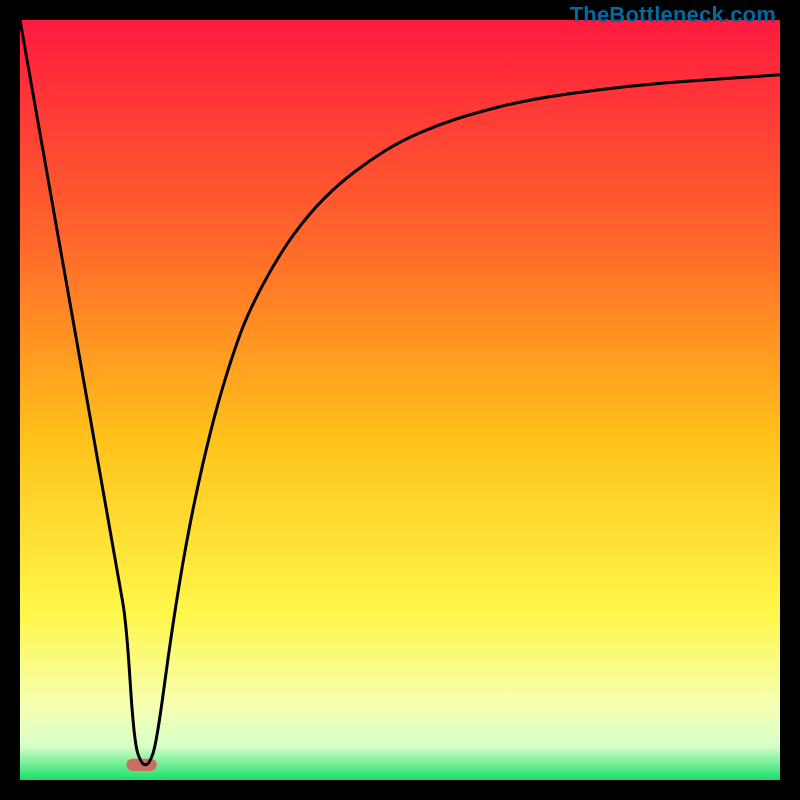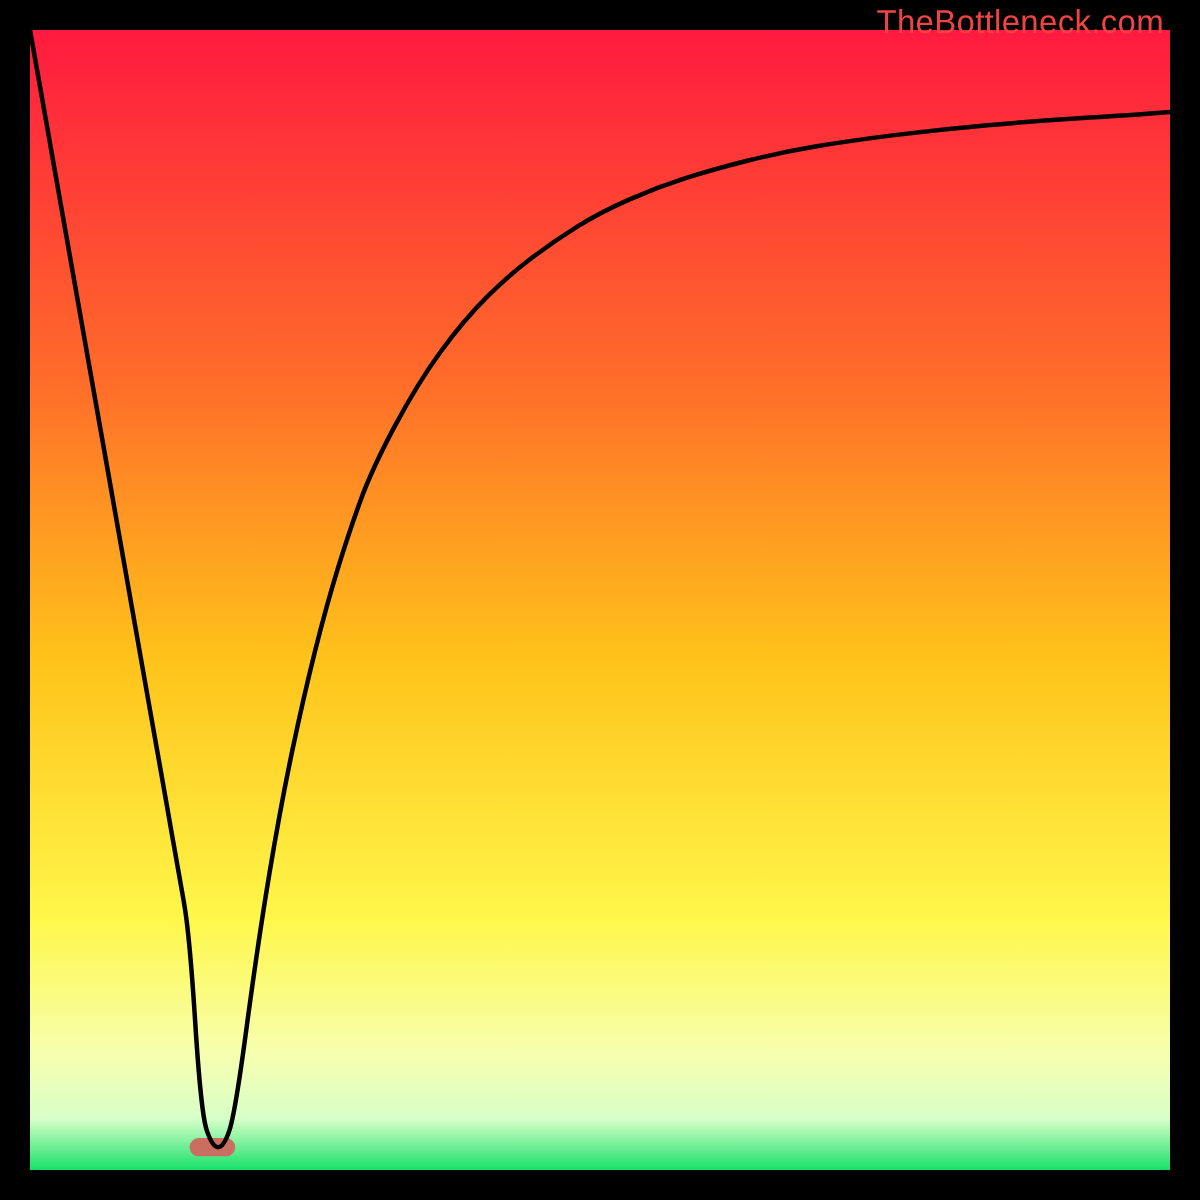--- a/index.html
+++ b/index.html
@@ -23,23 +23,23 @@
     position: absolute;
     left: 0;
     top: 0;
     width: 760px;
     height: 760px;
   }
   .watermark {
     position: absolute;
     top: 2px;
     right: 24px;
-    color: #ef4444;
+    color: #0369a1;
     font-size: 22px;
-    font-weight: 400;
+    font-weight: 700;
     letter-spacing: 0.2px;
     user-select: none;
   }
   svg { display:block; }
 </style>
 </head>
 <body>
 
 <div class="frame">
   <svg class="plot" viewBox="0 0 760 760">

